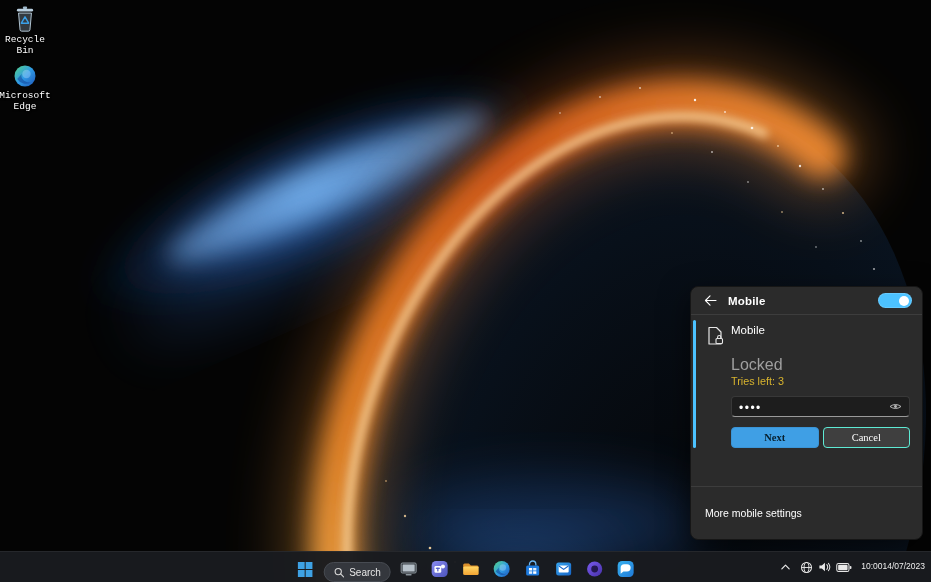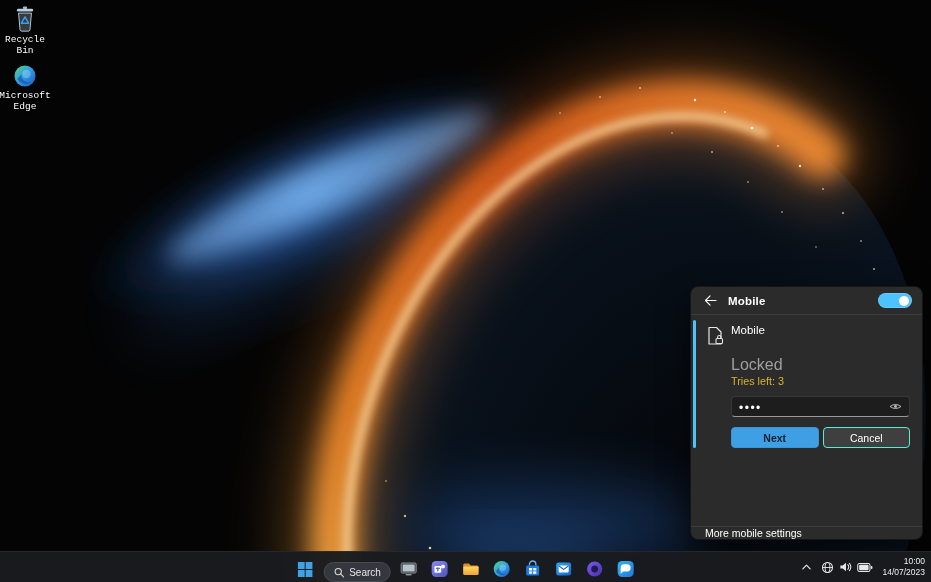--- a/index.html
+++ b/index.html
@@ -35,33 +35,33 @@
   .desc{margin:8px 0 0 26px;font-size:10.8px;line-height:1.32;color:#ededed;max-width:180px;}
   .tries{margin:1px 0 0 26px;font-size:10.8px;color:#d7b32e;}
   .pin-input{
     margin:9px 0 0 26px;height:21px;box-sizing:border-box;
     background:#1d1d1d;border:1px solid #383838;border-bottom:1px solid #9a9a9a;border-radius:4px;
     display:flex;align-items:center;padding:0 7px;cursor:text;
   }
   .dots{font-size:12px;letter-spacing:1.5px;line-height:1;color:#fff;transform:translateY(1px);}
   .eye-btn{margin-left:auto;background:none;border:none;padding:0;display:flex;align-items:center;cursor:pointer;}
   .btn-row{display:flex;gap:4px;margin:10px 0 0 26px;}
-  .btn{flex:1;height:21px;border-radius:4px;font-size:10.5px;font-family:Liberation Sans, sans-serif;display:flex;align-items:center;justify-content:center;padding:8px;cursor:pointer;box-sizing:border-box;}
+  .btn{flex:1;height:21px;border-radius:4px;font-size:10.5px;font-family:Liberation Serif, serif;display:flex;align-items:center;justify-content:center;padding:8px;cursor:pointer;box-sizing:border-box;}
   .btn.primary{background:#3f9fe5;border:1px solid #3a94d6;color:#07202f;font-weight:700;}
   .btn.secondary{background:#3f3f3f;border:1px solid #5eead4;color:#fff;}
-  .panel-footer{position:absolute;left:0;right:0;bottom:0;border-top:1px solid #3d3d3d;padding:0 14px;font-size:10.5px;color:#fff;cursor:pointer;}
+  .panel-footer{position:absolute;left:0;right:0;bottom:0;border-top:1px solid #3d3d3d;padding:20px 14px;font-size:10.5px;color:#fff;cursor:pointer;}
 
   
   .taskbar{position:absolute;left:0;right:0;bottom:0;height:30px;background:rgba(25,27,31,.97);border-top:1px solid rgba(255,255,255,.06);z-index:6;}
   .tb-center{position:absolute;left:50%;top:0;height:100%;transform:translateX(-50%);display:flex;align-items:flex-end;gap:5px;}
   .tb-btn{width:26px;height:26px;border-radius:4px;background:transparent;border:none;display:flex;align-items:center;justify-content:center;padding:0;cursor:pointer;}
   .search-pill{height:20px;border-radius:10px;background:#34373d;border:1px solid #474b52;display:flex;align-items:center;gap:5px;padding:0 9px;color:#e6e6e6;font-size:10px;cursor:pointer;font-family:inherit;}
   .tray{position:absolute;right:3px;top:0;height:100%;display:flex;align-items:center;gap:1px;}
   .tray-btn{background:none;border:none;color:#e8e8e8;display:flex;align-items:center;gap:5px;padding:2px 4px;border-radius:4px;cursor:pointer;}
-  .clock{flex-direction:column;align-items:flex-end;gap:0;font-size:8.5px;line-height:1.3;color:#ededed;font-family:inherit;padding-right:3px;}
+  .clock{align-items:flex-end;gap:0;font-size:8.5px;line-height:1.3;color:#ededed;font-family:inherit;padding-right:3px;}
 </style>
 </head>
 <body>
 
 <svg class="wallpaper" viewBox="0 0 931 582" aria-hidden="true">
   <defs>
     <linearGradient id="ringGrad" x1="0.85" y1="0" x2="0.15" y2="1">
       <stop offset="0" stop-color="#ff9e3d"></stop>
       <stop offset="0.45" stop-color="#e0601a"></stop>
       <stop offset="0.78" stop-color="#f08a2a"></stop>

